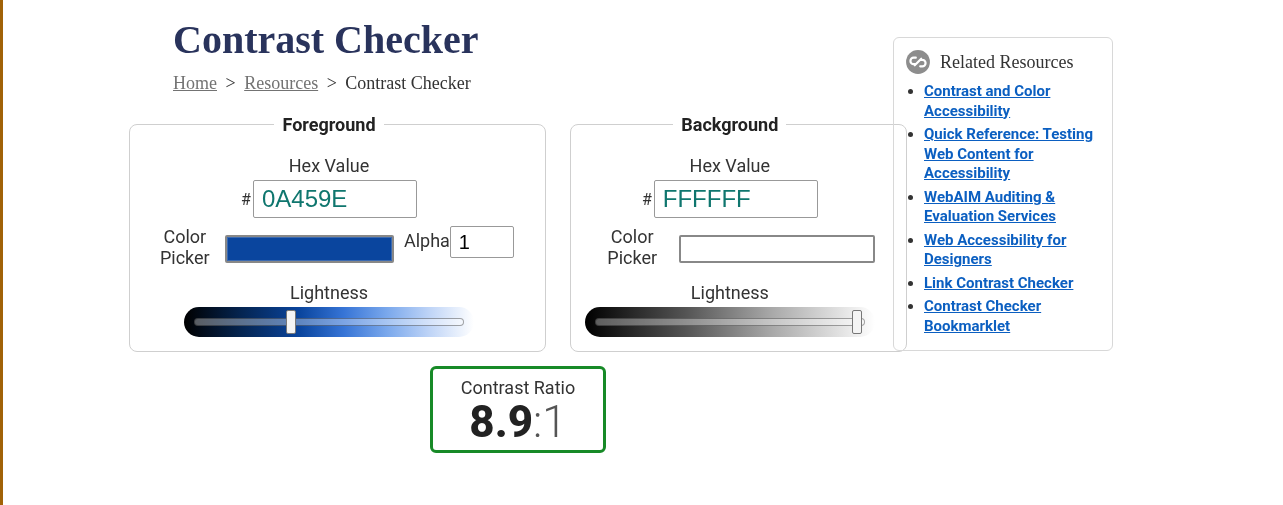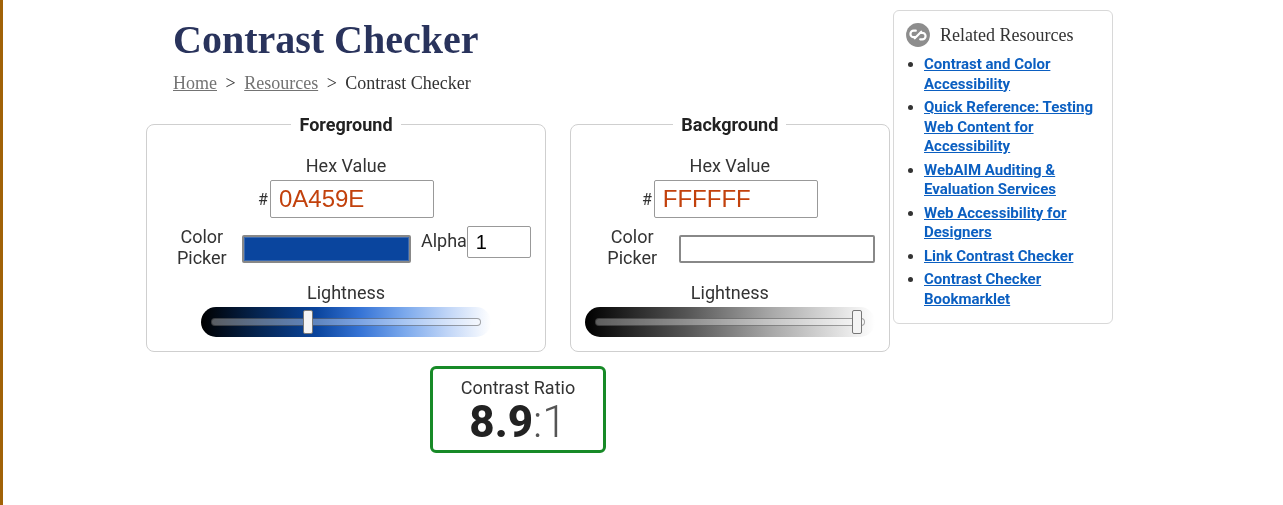--- a/index.html
+++ b/index.html
@@ -40,21 +40,21 @@
 
   .panels {
     display: flex;
     gap: 24px;
     justify-content: center;
   }
   fieldset.panel {
     width: 316px;
     border: 1px solid #cfcfcf;
     border-radius: 8px;
-    padding: 12px 14px 14px 14px;
+    padding: 12px 31px 14px 14px;
     margin: 0;
     text-align: center;
   }
   fieldset.panel legend {
     padding: 0 8px;
     font-size: 18px;
     font-weight: 700;
     color: #222222;
   }
   .label {
@@ -72,21 +72,21 @@
   }
   .hash { font-size: 16px; color: #333333; }
   input.hexinput {
     width: 164px;
     height: 38px;
     font-size: 24px;
     padding: 2px 8px;
     border: 1px solid #999999;
     border-radius: 2px;
     background: #ffffff;
-    color: #c2410c;
+    color: #0f766e;
   }
   .picker-row {
     display: flex;
     justify-content: center;
     align-items: flex-start;
     gap: 10px;
   }
   .picker-col { display: flex; flex-direction: row; align-items: center; }
   .swatch {
     width: 200px;
@@ -156,21 +156,21 @@
   }
   .ratio-label { font-size: 18px; color: #333333; }
   .ratio-val { font-size: 44px; color: #222222; line-height: 1.1; }
   .ratio-val .bold { font-weight: 800; }
   .ratio-val .thin { font-weight: 300; color: #555555; }
 
   
   .related {
     position: absolute;
     left: 890px;
-    top: 10px;
+    top: 37px;
     width: 220px;
     border: 1px solid #d8d8d8;
     border-radius: 6px;
     padding: 10px 10px 10px 10px;
     font-size: 15px;
   }
   .related-header {
     display: flex;
     align-items: center;
     gap: 8px;

